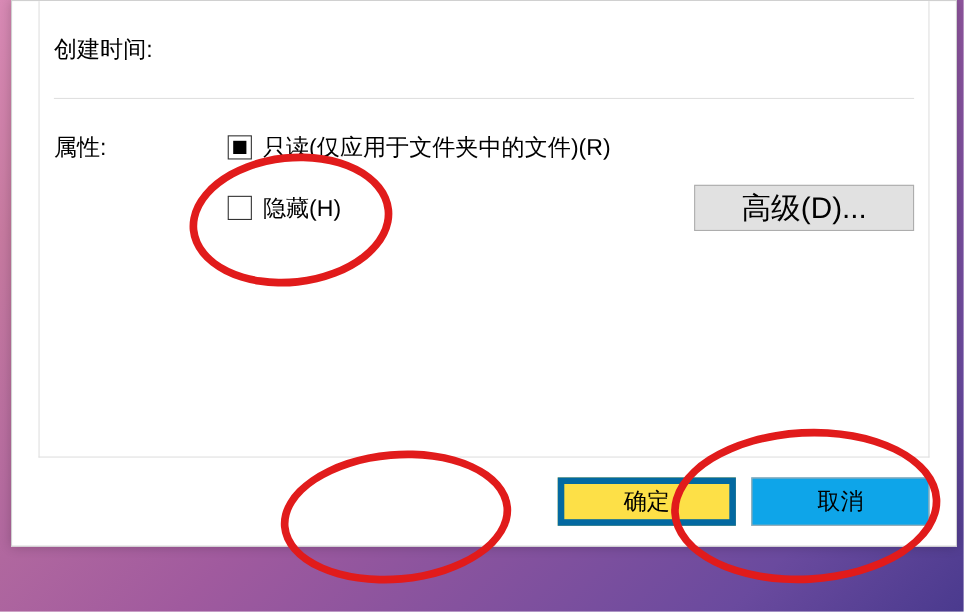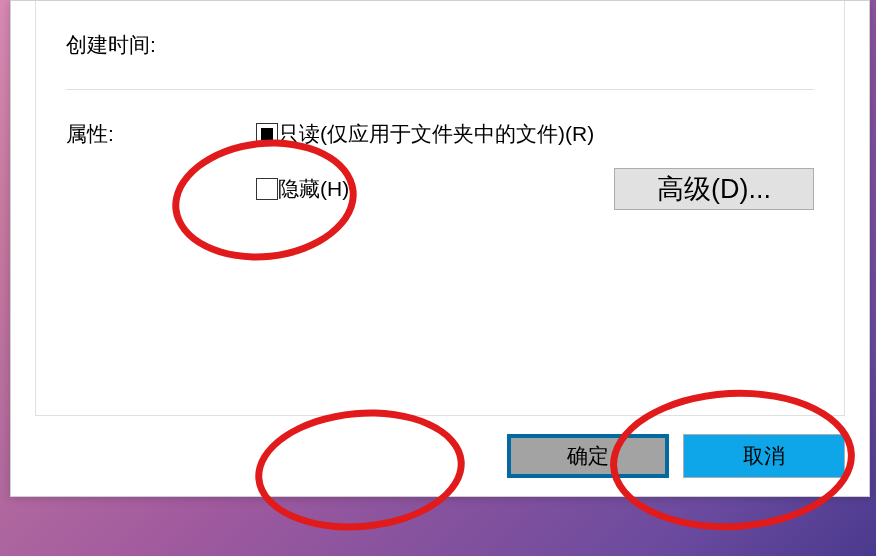--- a/index.html
+++ b/index.html
@@ -29,21 +29,21 @@
     }
     .content-area {
       position: absolute;
       left: 24px;
       top: 0;
       right: 24px;
       bottom: 80px;
       border: 1px solid #e0e0e0;
       border-top: none;
       background: #fff;
-      padding: 0 30px;
+      padding: 0 13px;
     }
     .row {
       display: flex;
       align-items: flex-start;
     }
     .row-created {
       margin-top: 30px;
       padding-bottom: 30px;
     }
     .label-col {
@@ -65,21 +65,21 @@
     }
     .attrs-right {
       flex: 1;
       display: flex;
       flex-direction: column;
       gap: 20px;
     }
     .checkbox-line {
       display: flex;
       align-items: center;
-      margin-left: 32px;
+      gap: 10px;
     }
     .checkbox {
       width: 22px;
       height: 22px;
       border: 1.5px solid #333;
       display: flex;
       align-items: center;
       justify-content: center;
       flex-shrink: 0;
       background: #fff;
@@ -115,22 +115,22 @@
     .dlg-btn {
       width: 162px;
       height: 44px;
       background: #0ea5e9;
       border: 1px solid #adadad;
       font-family: inherit;
       font-size: 21px;
       cursor: pointer;
     }
     .dlg-btn.primary {
-      background: #a3a3a3;
-      border: 4px solid #0369a1;
+      background: #fde047;
+      border: 6px solid #0369a1;
     }
     .annot {
       position: absolute;
       border: 7px solid #e11b1b;
       border-radius: 50%;
       pointer-events: none;
       background: transparent;
     }
     .annot1 {
       left: 172px;

